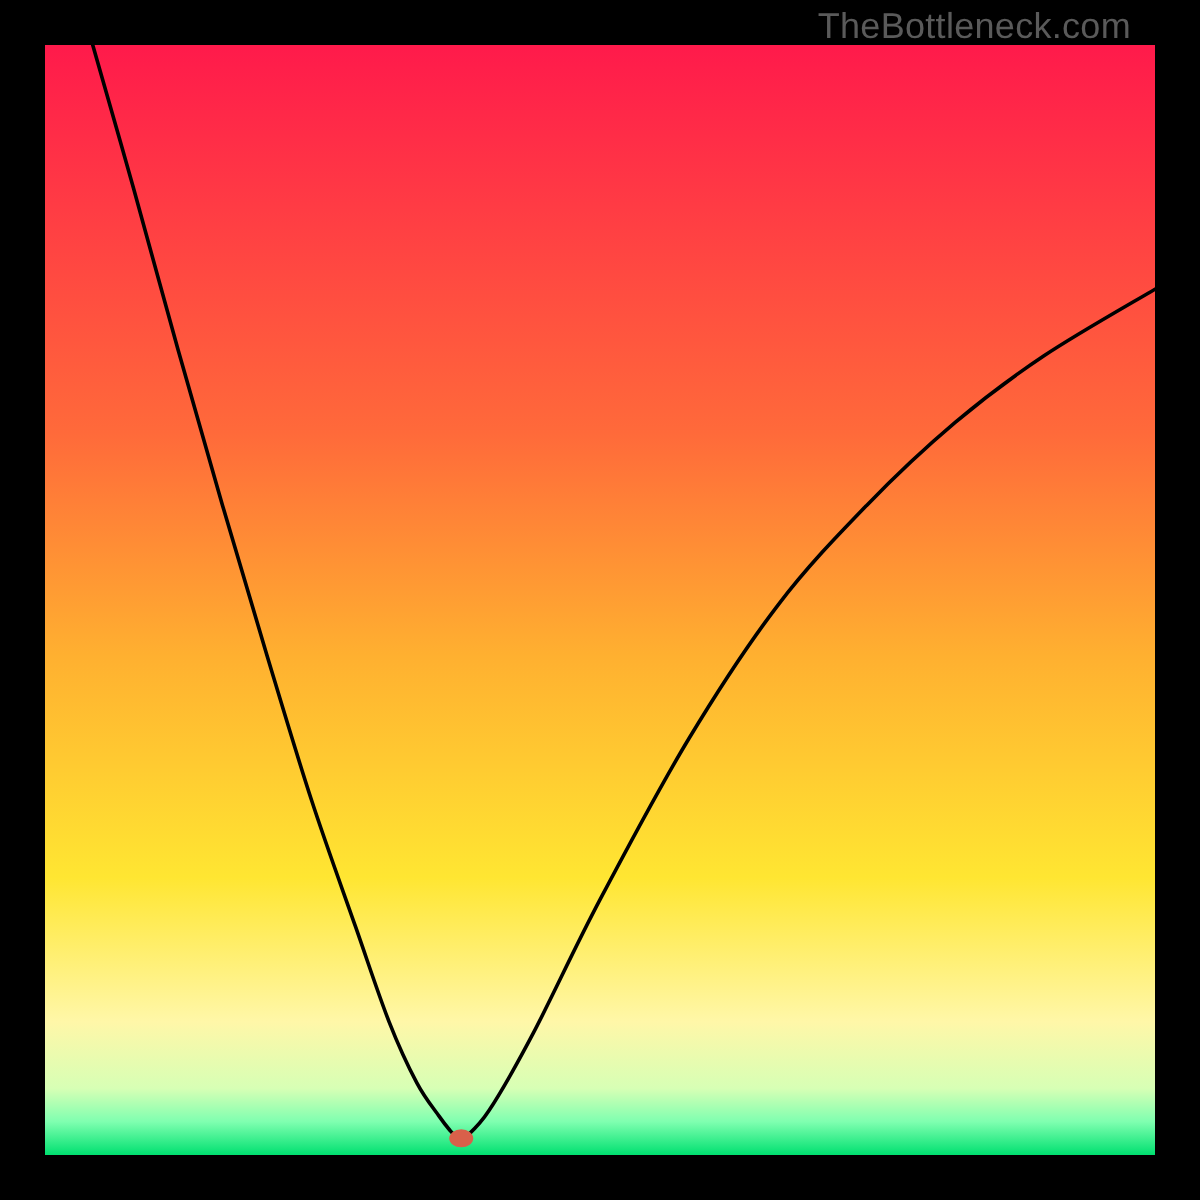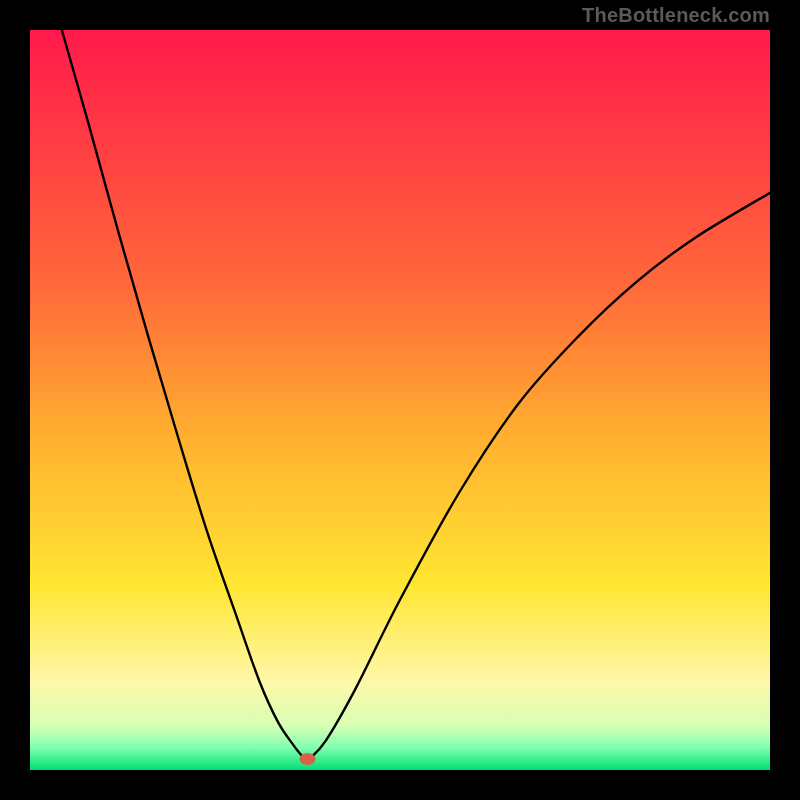--- a/index.html
+++ b/index.html
@@ -21,24 +21,24 @@
     position: absolute;
     top: 30px;
     left: 30px;
     width: 740px;
     height: 740px;
     overflow: hidden;
   }
   .watermark {
     position: absolute;
     top: 4px;
-    right: 30px;
+    right: 46px;
     color: #5a5a5a;
-    font-size: 20px;
-    font-weight: 700;
+    font-size: 24px;
+    font-weight: 400;
     letter-spacing: 0.2px;
     user-select: none;
   }
 </style>
 </head>
 <body>
 
 <div class="frame">
 
   <div class="watermark">TheBottleneck.com</div>

